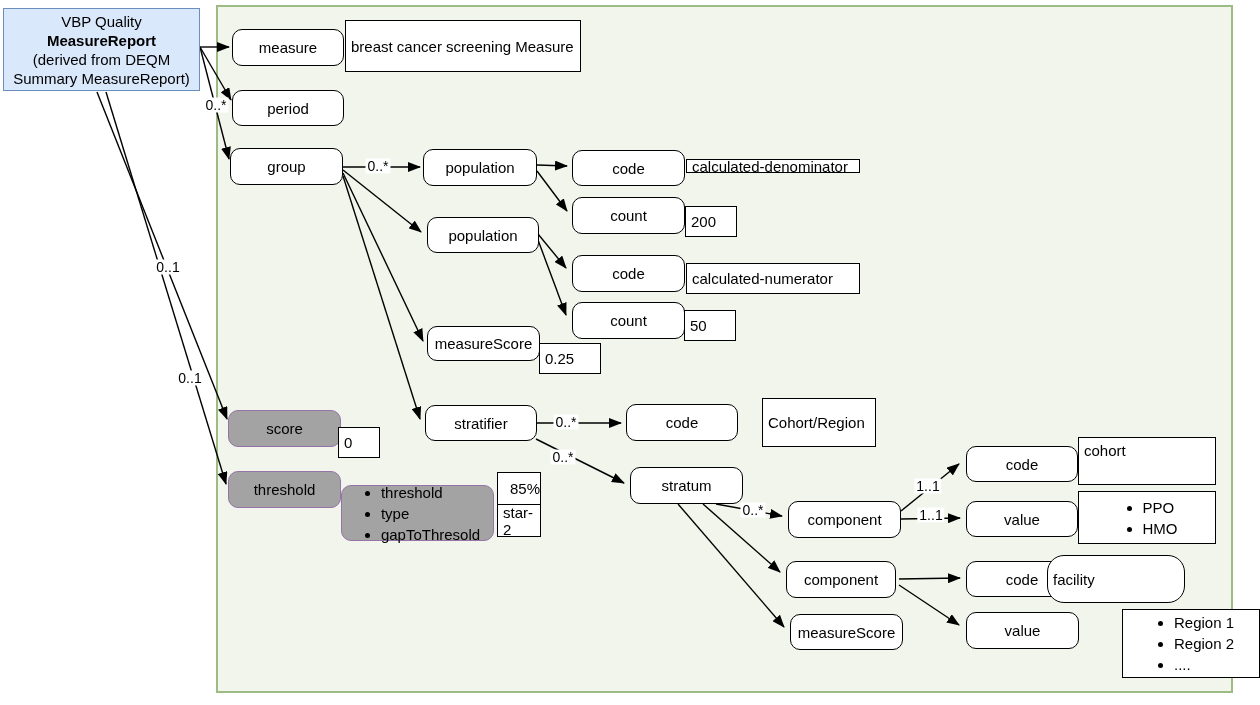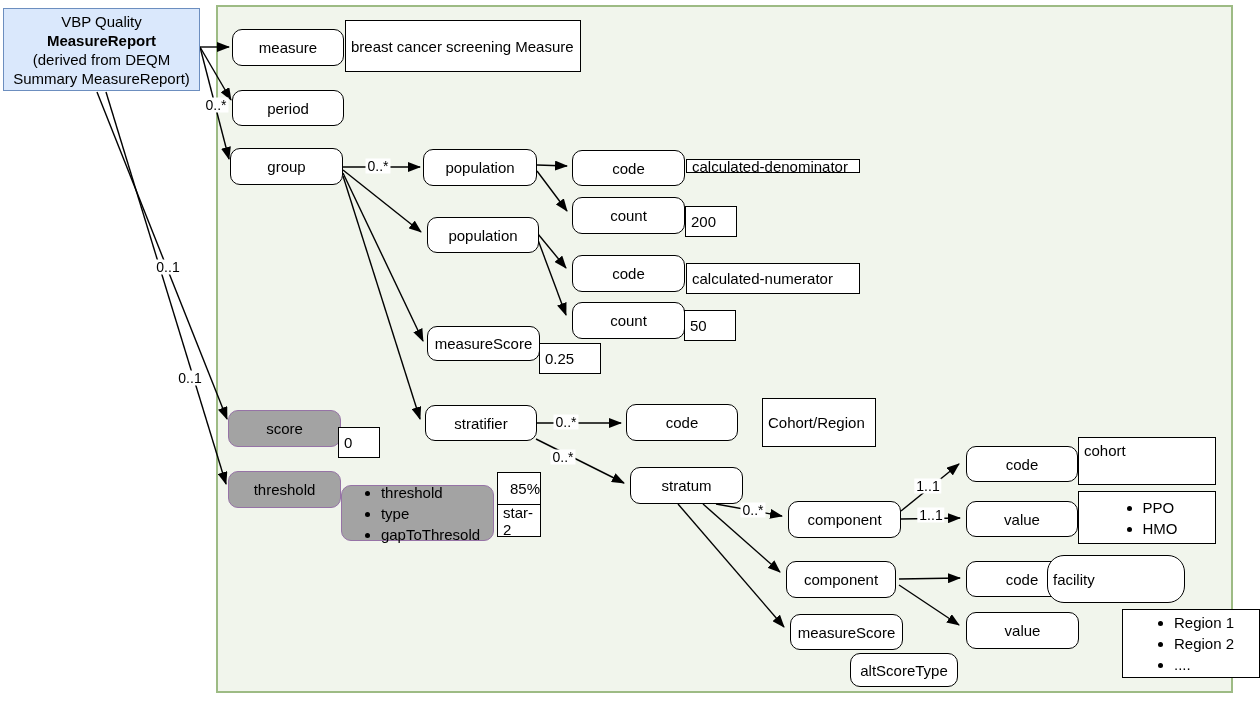--- a/index.html
+++ b/index.html
@@ -117,21 +117,20 @@
   <div class="node" style="left:966px;top:612px;width:113px;height:37px;">value</div>
   <div class="val" style="left:1078px;top:609px;width:138px;height:69px;margin-left:44px;">
     <ul class="blist bwrap">
       <li>Region 1</li>
       <li>Region 2</li>
       <li>....</li>
     </ul>
   </div>
 
   <div class="node" style="left:790px;top:614px;width:113px;height:36px;">measureScore</div>
-  <div class="node" style="left:850px;top:653px;width:108px;height:34px;">altScoreType</div>
 
   <div class="node pnode" style="left:228px;top:410px;width:113px;height:37px;">score</div>
   <div class="val" style="left:338px;top:427px;width:42px;height:31px;">0</div>
 
   <div class="node pnode" style="left:228px;top:471px;width:113px;height:37px;">threshold</div>
   <div class="node pnode" style="left:341px;top:485px;width:153px;height:56px;">
     <ul class="blist">
       <li>threshold</li>
       <li>type</li>
       <li>gapToThresold</li>

